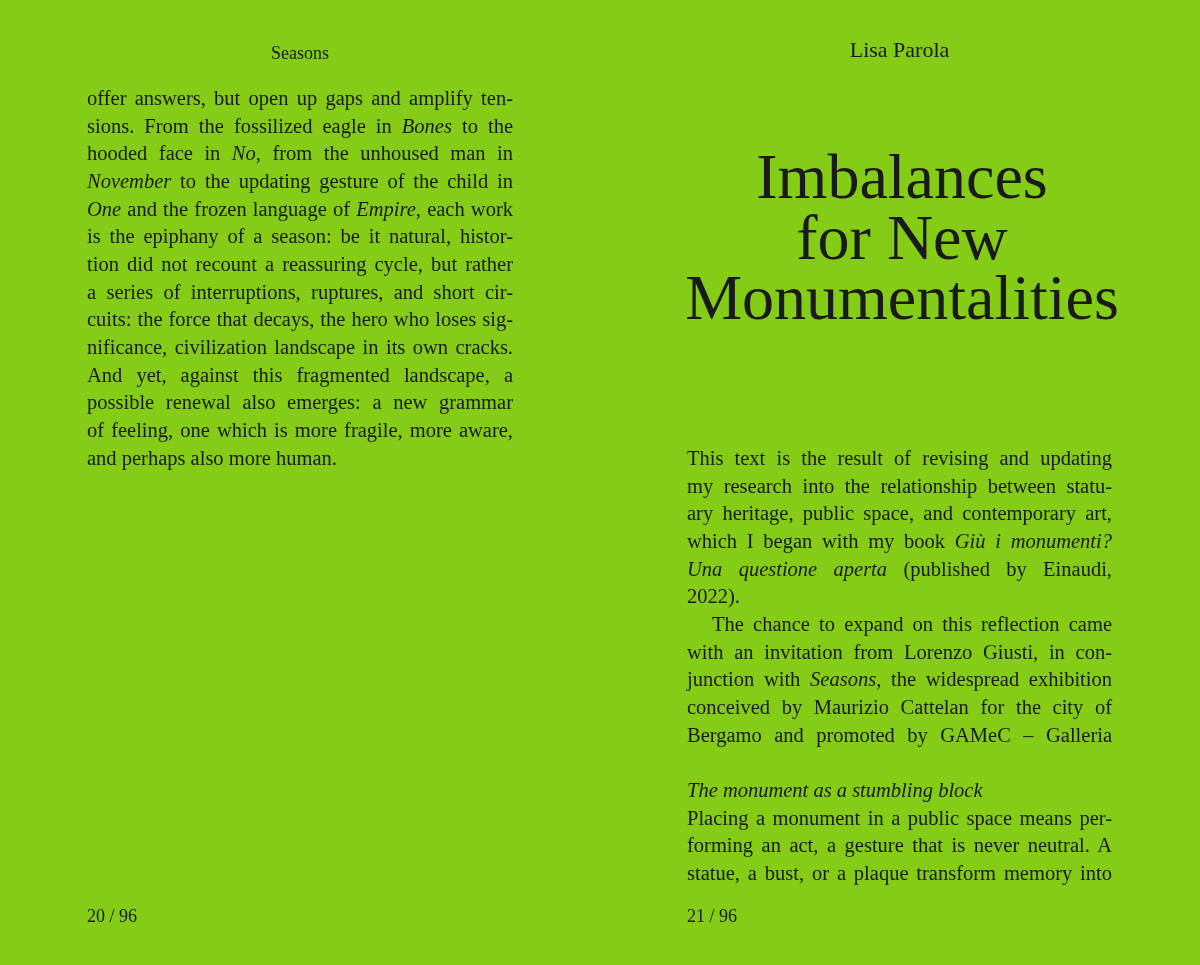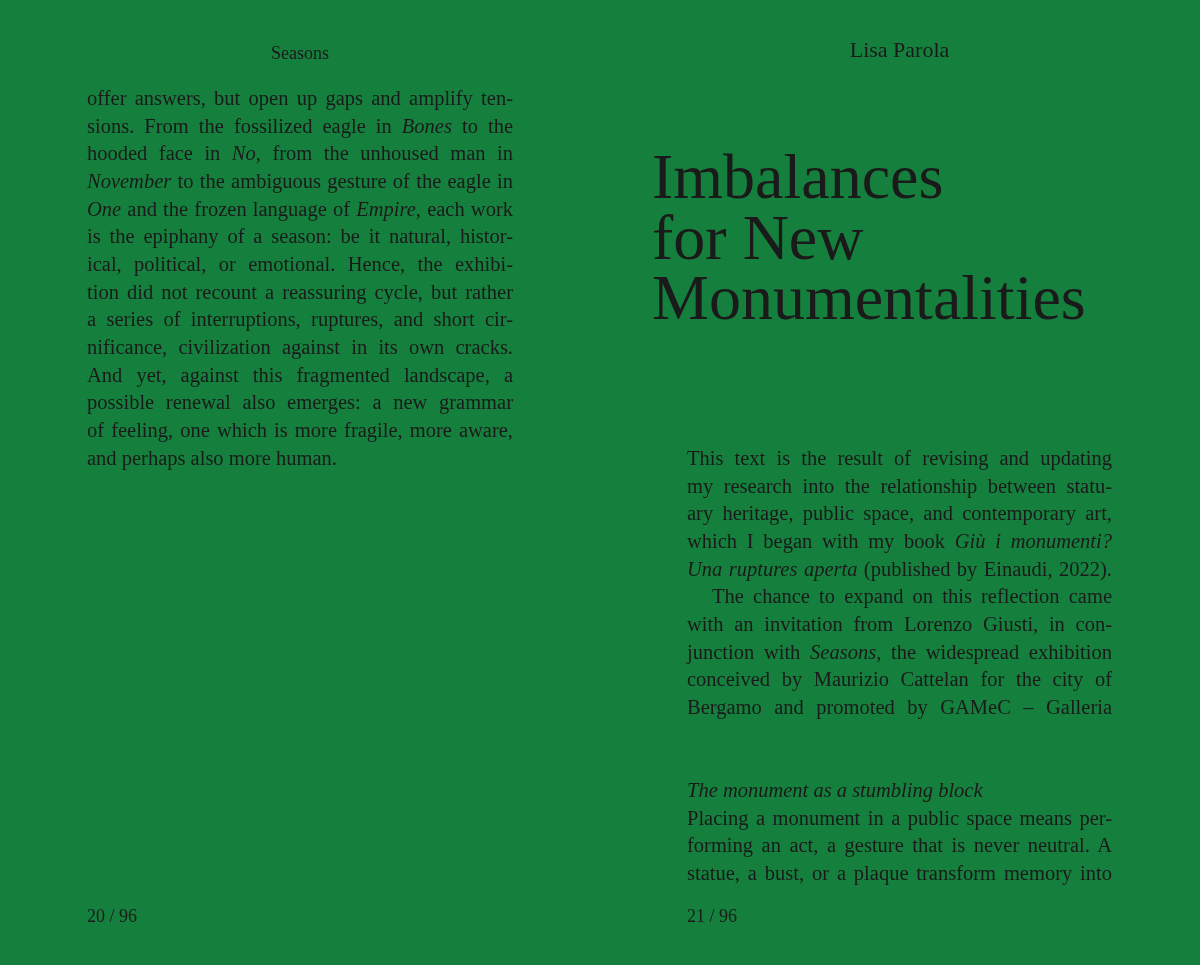--- a/index.html
+++ b/index.html
@@ -4,21 +4,21 @@
 <style>
   html, body {
     margin: 0;
     padding: 0;
     background: #ffffff;
   }
   .spread {
     position: relative;
     width: 1200px;
     height: 965px;
-    background: #15803d;
+    background: #84cc16;
     font-family: "Liberation Serif", serif;
     color: #1a1a1a;
     overflow: hidden;
   }
   .running-head {
     position: absolute;
     text-align: center;
     line-height: 24px;
   }
   #left-header {
@@ -42,20 +42,21 @@
   .line.just {
     text-align: justify;
     text-align-last: justify;
     -moz-text-align-last: justify;
   }
   .line.ind { text-indent: 25px; }
   em { font-style: italic; }
   .title {
     position: absolute;
     left: 652px; top: 147px; width: 500px;
+    text-align: center;
     font-size: 64px;
     line-height: 60.5px;
     font-weight: normal;
   }
   .subhead {
     font-style: italic;
   }
   .page-number {
     position: absolute;
     font-size: 18px;
@@ -68,27 +69,27 @@
 <body>
 
 <div class="spread">
 
   <div>
     <div class="running-head" id="left-header">Seasons</div>
     <div class="body-col" id="left-body">
         <div class="line just"><span>offer answers, but open up gaps and amplify ten-</span></div>
         <div class="line just"><span>sions. From the fossilized eagle in </span><em>Bones</em><span> to the</span></div>
         <div class="line just"><span>hooded face in </span><em>No</em><span>, from the unhoused man in</span></div>
-        <div class="line just"><em>November</em><span> to the ambiguous gesture of the eagle in</span></div>
+        <div class="line just"><em>November</em><span> to the updating gesture of the child in</span></div>
         <div class="line just"><em>One</em><span> and the frozen language of </span><em>Empire</em><span>, each work</span></div>
         <div class="line just"><span>is the epiphany of a season: be it natural, histor-</span></div>
-        <div class="line just"><span>ical, political, or emotional. Hence, the exhibi-</span></div>
         <div class="line just"><span>tion did not recount a reassuring cycle, but rather</span></div>
         <div class="line just"><span>a series of interruptions, ruptures, and short cir-</span></div>
-        <div class="line just"><span>nificance, civilization against in its own cracks.</span></div>
+        <div class="line just"><span>cuits: the force that decays, the hero who loses sig-</span></div>
+        <div class="line just"><span>nificance, civilization landscape in its own cracks.</span></div>
         <div class="line just"><span>And yet, against this fragmented landscape, a</span></div>
         <div class="line just"><span>possible renewal also emerges: a new grammar</span></div>
         <div class="line just"><span>of feeling, one which is more fragile, more aware,</span></div>
         <div class="line"><span>and perhaps also more human.</span></div>
       </div>
     <div class="page-number" id="left-footer">20 / 96</div>
   </div>
 
   <div>
     <div class="running-head" id="right-header">Lisa Parola</div>
@@ -97,21 +98,21 @@
       <div>Imbalances</div>
       <div>for New</div>
       <div>Monumentalities</div>
     </div>
 
     <div class="body-col" id="right-body1">
         <div class="line just"><span>This text is the result of revising and updating</span></div>
         <div class="line just"><span>my research into the relationship between statu-</span></div>
         <div class="line just"><span>ary heritage, public space, and contemporary art,</span></div>
         <div class="line just"><span>which I began with my book </span><em>Giù i monumenti?</em></div>
-        <div class="line just"><em>Una ruptures aperta</em><span> (published by Einaudi, 2022).</span></div>
+        <div class="line just"><em>Una questione aperta</em><span> (published by Einaudi, 2022).</span></div>
         <div class="line just ind"><span>The chance to expand on this reflection came</span></div>
         <div class="line just"><span>with an invitation from Lorenzo Giusti, in con-</span></div>
         <div class="line just"><span>junction with </span><em>Seasons</em><span>, the widespread exhibition</span></div>
         <div class="line just"><span>conceived by Maurizio Cattelan for the city of</span></div>
         <div class="line just"><span>Bergamo and promoted by GAMeC – Galleria</span></div>
       </div>
 
     <div class="body-col" id="right-lower">
       <div class="subhead">The monument as a stumbling block</div>
       <div>

